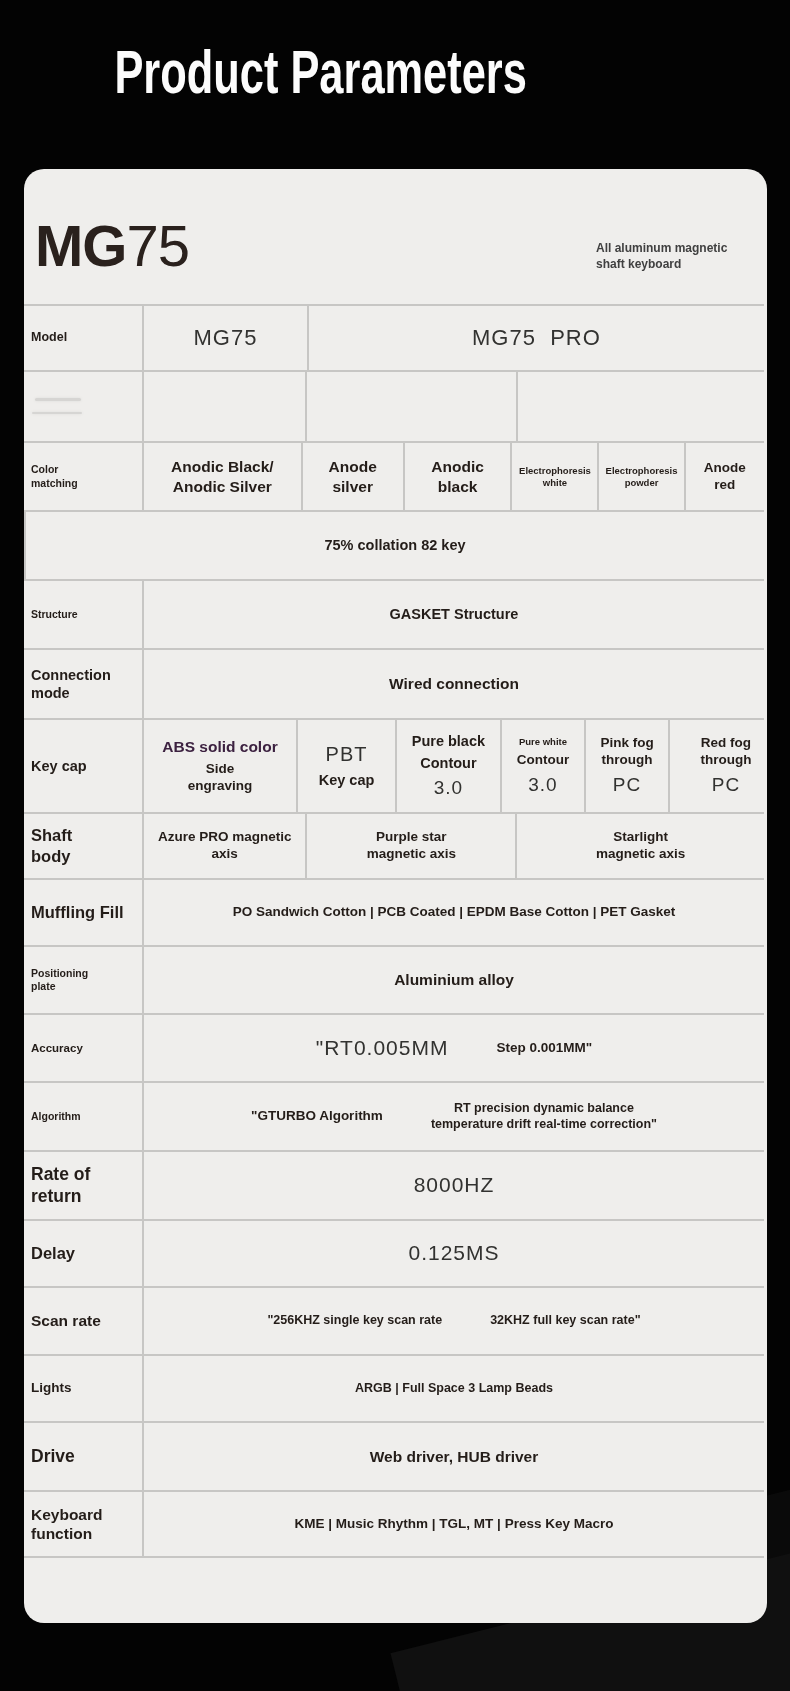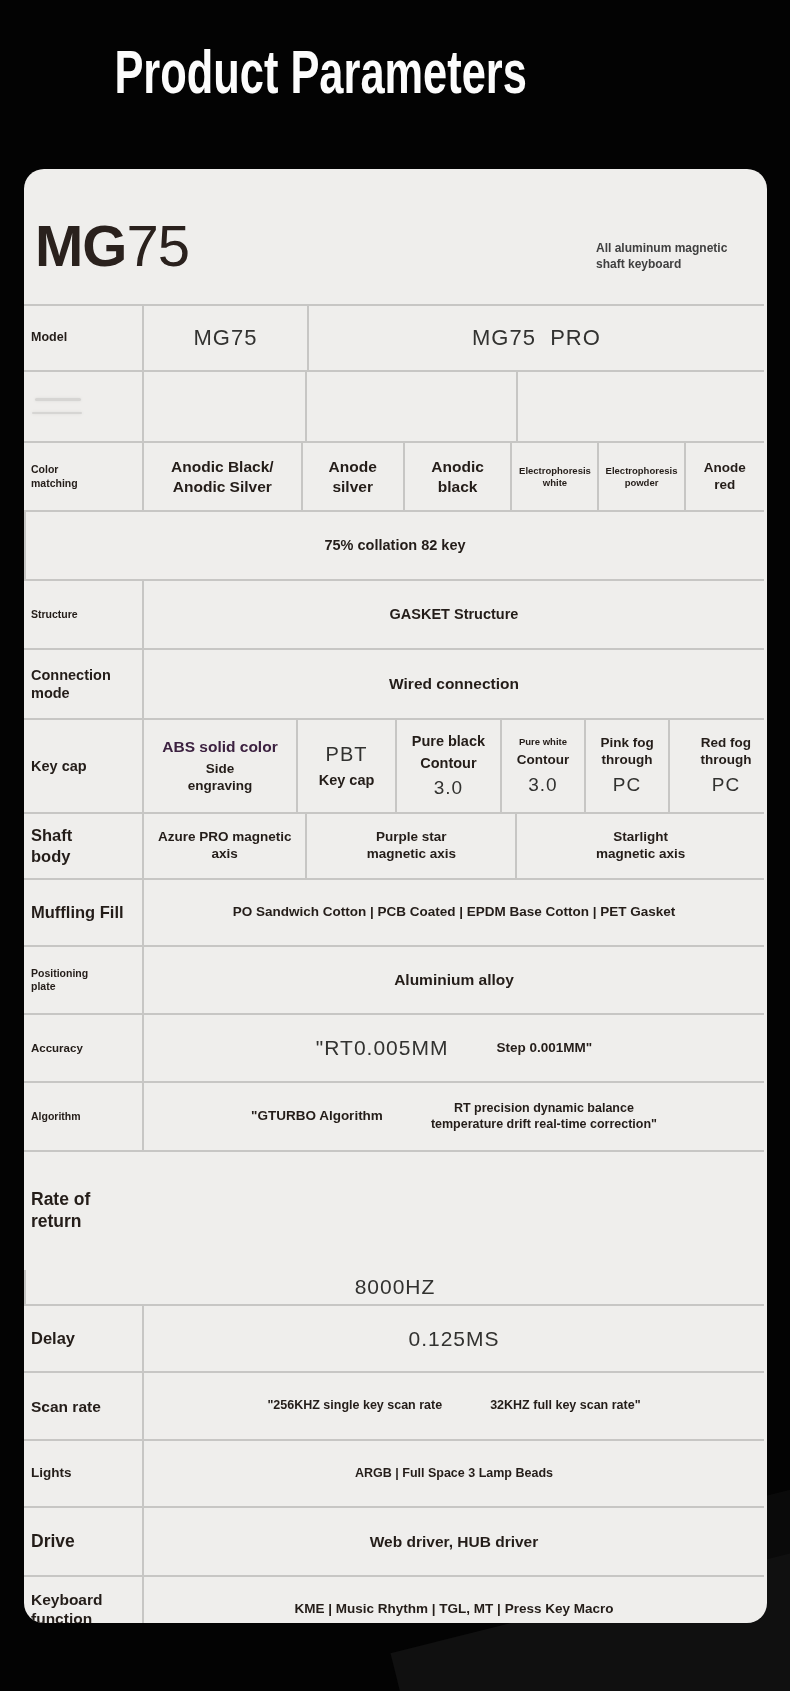--- a/index.html
+++ b/index.html
@@ -168,21 +168,21 @@
       </div>
       <div class="row" style="min-height: 68px; justify-content: center;">
         <div class="cell label fs11">Accuracy</div>
         <div class="cell val hparts" style="flex-grow: 622;"><div class="part light fs20">"RT0.005MM</div><div class="part bold fs13">Step 0.001MM"</div></div>
       </div>
       <div class="row" style="min-height: 69px;">
         <div class="cell label fs10">Algorithm</div>
         <div class="cell val hparts" style="flex-grow: 622;"><div class="part bold fs13">"GTURBO Algorithm</div><div class="part bold fs12">RT precision dynamic balance
 temperature drift real-time correction"</div></div>
       </div>
-      <div class="row" style="min-height: 69px; flex-direction: column;">
+      <div class="row" style="min-height: 69px;">
         <div class="cell label fs17">Rate of
 return</div>
         <div class="cell val light fs20" style="flex-grow: 622;">8000HZ</div>
       </div>
       <div class="row" style="min-height: 67px;">
         <div class="cell label fs16">Delay</div>
         <div class="cell val light fs20" style="flex-grow: 622;">0.125MS</div>
       </div>
       <div class="row" style="min-height: 68px;">
         <div class="cell label fs15">Scan rate</div>

